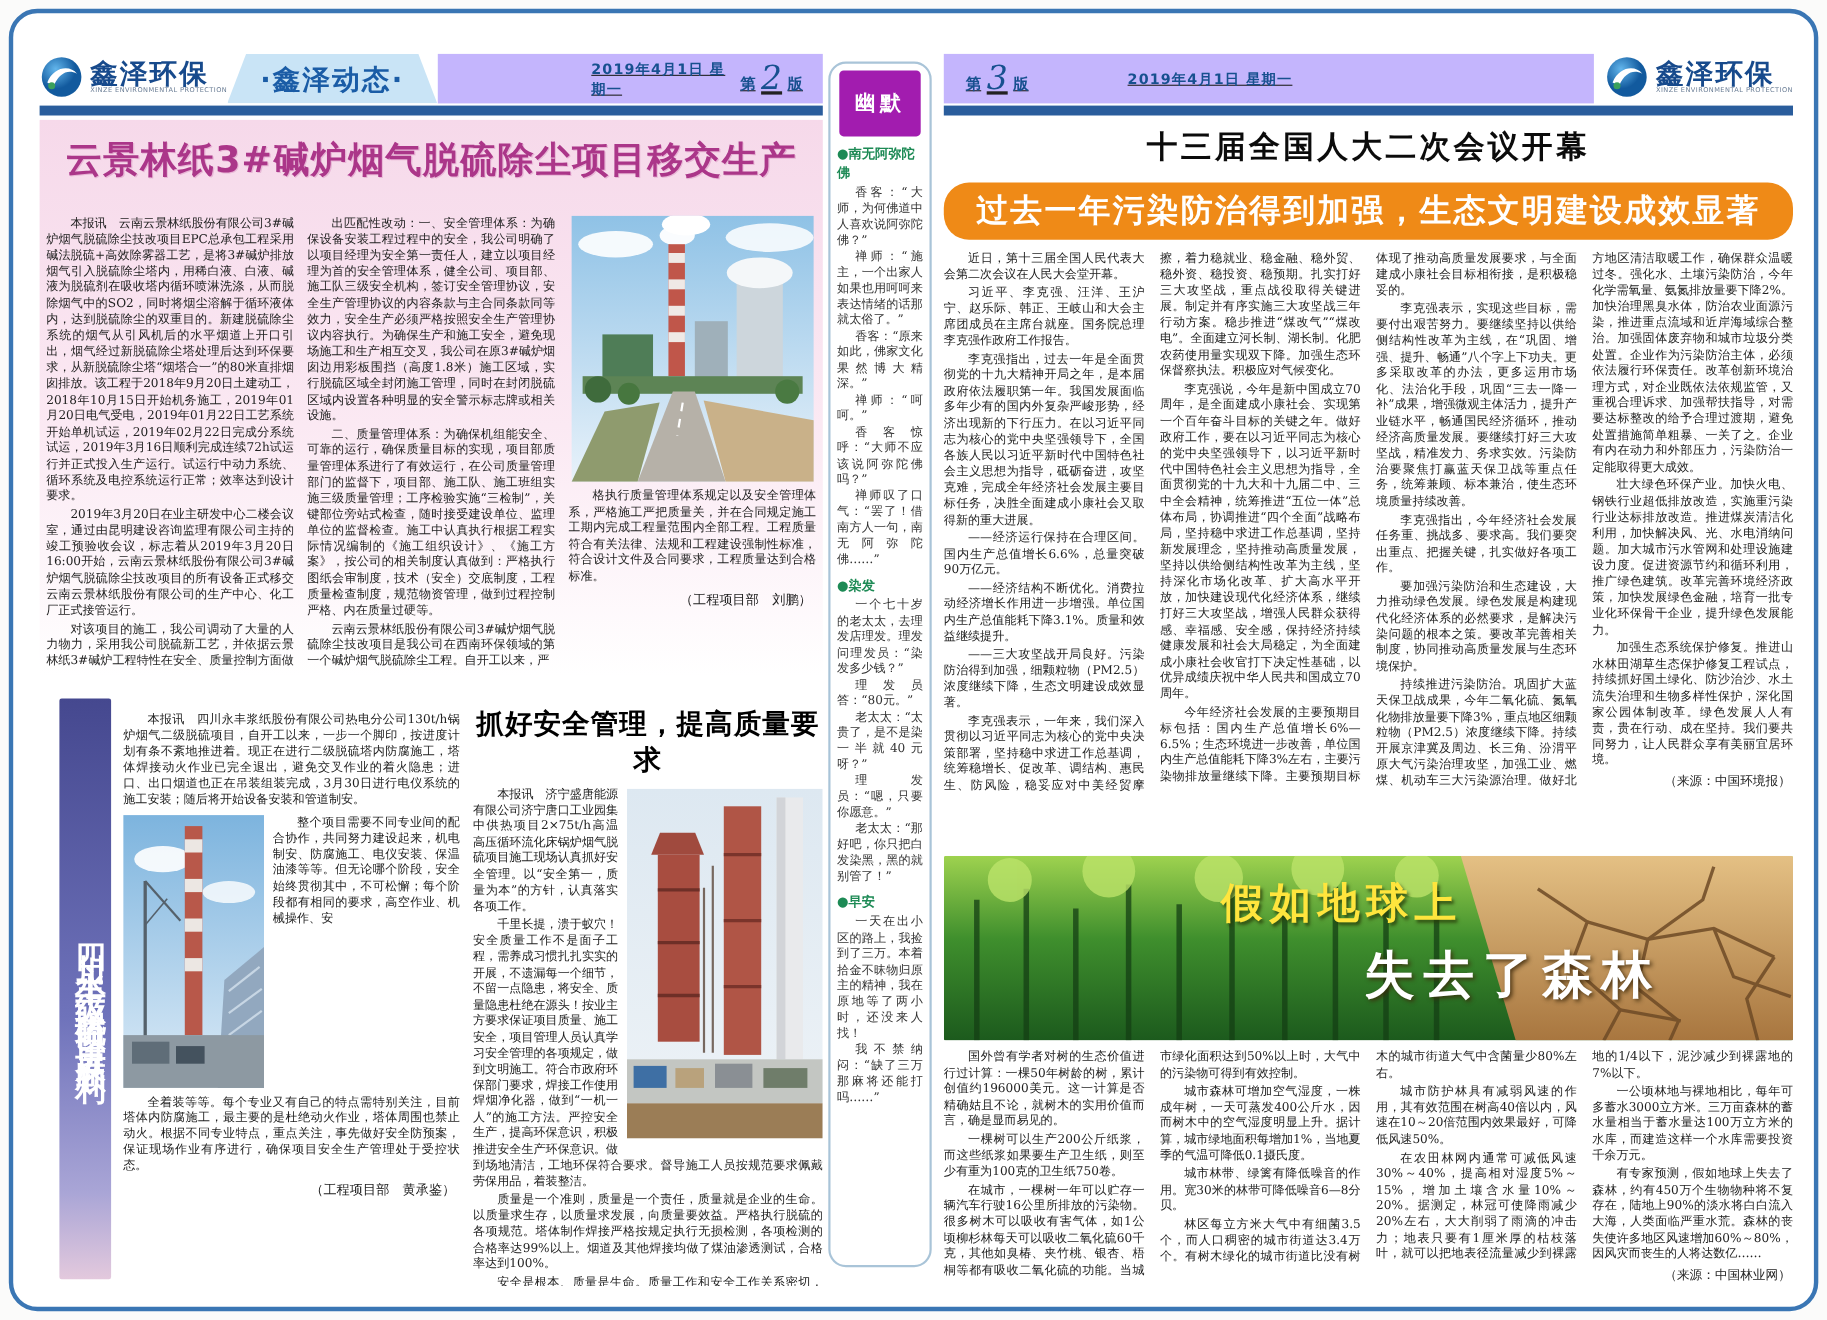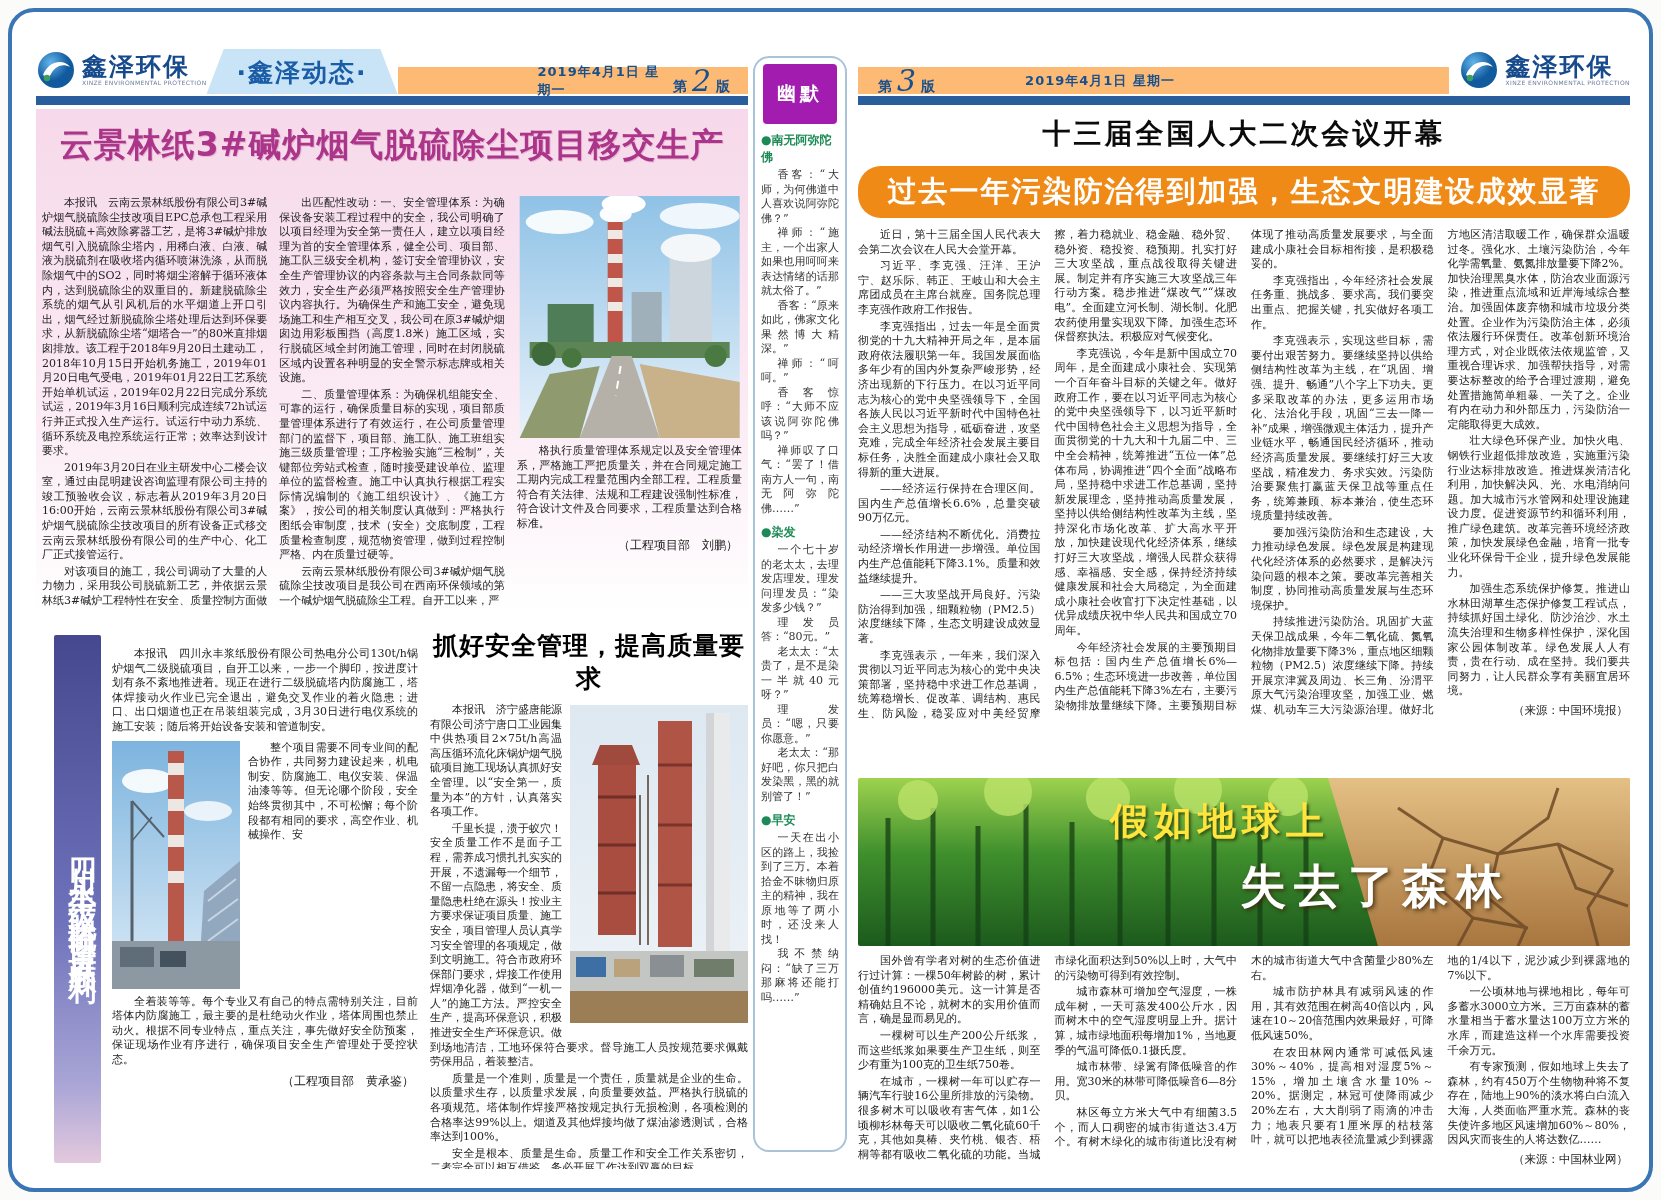--- a/index.html
+++ b/index.html
@@ -13,21 +13,21 @@
            border-radius:16px;background:#fff;padding:4px 6px;box-sizing:border-box;}
   .page-right{position:absolute;left:858px;top:38px;width:772px;height:1132px;}
 
   
   .hdr{display:flex;align-items:flex-end;height:56px;position:relative;}
   .logo{display:flex;align-items:center;gap:6px;padding-bottom:4px;}
   .logo .cn{font-size:25px;font-weight:900;color:#174a8c;letter-spacing:2px;line-height:1;}
   .logo .en{font-size:6px;color:#6a7d95;letter-spacing:.4px;}
   .banner{background:#c9e4f6;clip-path:polygon(9% 0,91% 0,100% 100%,0 100%);
           padding:7px 30px 5px;font-size:25px;font-weight:900;color:#1a5ca6;letter-spacing:2px;white-space:nowrap;}
-  .strip{flex:1;background:#fdba74;height:27px;display:flex;align-items:center;}
+  .strip{flex:1;background:#c4b5fd;height:45px;display:flex;align-items:center;text-decoration:underline;}
   .date{font-size:13px;font-weight:700;color:#17508f;letter-spacing:1px;}
   .pageno{font-size:14px;font-weight:700;color:#17508f;display:flex;align-items:baseline;gap:5px;}
   .pageno .num{font-family:"DejaVu Serif","Liberation Serif",serif;font-size:30px;font-style:italic;font-weight:400;}
   .bluebar{height:9px;background:#2a5d9c;margin-top:2px;}
 
   
   .para{margin:0 0 2px;text-indent:2em;text-align:justify;
         font-family:"DejaVu Serif","Liberation Serif",serif;}
   .sig{text-align:right;margin:6px 4px 0 0;font-size:12px;font-family:"DejaVu Serif",serif;}
   .source{text-align:right;margin:4px 2px 0 0;font-size:11.5px;font-family:"DejaVu Serif",serif;}
@@ -44,21 +44,21 @@
   
   .lower-left{position:relative;height:548px;margin-top:6px;}
   .vbar{position:absolute;left:18px;top:14px;width:47px;height:528px;
         background:linear-gradient(180deg,#45488f 0%,#6f73bb 55%,#a9a5d6 85%,#e3c9dd 100%);
         color:#fff;font-weight:900;font-size:28px;writing-mode:vertical-rl;text-orientation:upright;
         letter-spacing:9px;text-align:center;border-radius:2px;}
   .art2{position:absolute;left:76px;top:26px;width:306px;font-size:11px;line-height:14.6px;}
   .art2-row{display:flex;gap:8px;margin-top:6px;}
   .art2-side{flex:1;overflow:hidden;}
   .art3{position:absolute;left:394px;top:0;width:318px;height:548px;overflow:hidden;}
-  .art3-title{font-size:25px;font-weight:900;color:#000;text-align:center;letter-spacing:1px;margin:8px 0 8px;}
+  .art3-title{font-size:25px;font-weight:900;color:#000;text-align:center;letter-spacing:1px;margin:20px 0 8px;}
   .art3-body{font-size:11px;line-height:14.6px;}
   .art3-photo{float:right;width:178px;height:318px;margin:2px 0 4px 8px;}
 
   
   .humor-badge{background:#a21caf;color:#fff;font-weight:900;font-size:19px;letter-spacing:4px;
                text-align:center;padding:17px 0;border-radius:4px;margin:2px 2px 2px;}
   .humor-sec h4{margin:8px 0 2px;font-size:12px;color:#1d8a55;font-weight:900;}
   .hp{margin:0;text-indent:1.5em;text-align:justify;font-size:11px;line-height:14.5px;
       font-family:"DejaVu Serif","Liberation Serif",serif;color:#333;}
 
@@ -318,22 +318,22 @@
       <div>
           <p class="para">近日，第十三届全国人民代表大会第二次会议在人民大会堂开幕。</p>
           <p class="para">习近平、李克强、汪洋、王沪宁、赵乐际、韩正、王岐山和大会主席团成员在主席台就座。国务院总理李克强作政府工作报告。</p>
           <p class="para">李克强指出，过去一年是全面贯彻党的十九大精神开局之年，是本届政府依法履职第一年。我国发展面临多年少有的国内外复杂严峻形势，经济出现新的下行压力。在以习近平同志为核心的党中央坚强领导下，全国各族人民以习近平新时代中国特色社会主义思想为指导，砥砺奋进，攻坚克难，完成全年经济社会发展主要目标任务，决胜全面建成小康社会又取得新的重大进展。</p>
           <p class="para">——经济运行保持在合理区间。国内生产总值增长6.6%，总量突破90万亿元。</p>
           <p class="para">——经济结构不断优化。消费拉动经济增长作用进一步增强。单位国内生产总值能耗下降3.1%。质量和效益继续提升。</p>
           <p class="para">——三大攻坚战开局良好。污染防治得到加强，细颗粒物（PM2.5）浓度继续下降，生态文明建设成效显著。</p>
           <p class="para">李克强表示，一年来，我们深入贯彻以习近平同志为核心的党中央决策部署，坚持稳中求进工作总基调，统筹稳增长、促改革、调结构、惠民生、防风险，稳妥应对中美经贸摩擦，着力稳就业、稳金融、稳外贸、稳外资、稳投资、稳预期。扎实打好三大攻坚战，重点战役取得关键进展。制定并有序实施三大攻坚战三年行动方案。稳步推进“煤改气”“煤改电”。全面建立河长制、湖长制。化肥农药使用量实现双下降。加强生态环保督察执法。积极应对气候变化。</p>
           <p class="para">李克强说，今年是新中国成立70周年，是全面建成小康社会、实现第一个百年奋斗目标的关键之年。做好政府工作，要在以习近平同志为核心的党中央坚强领导下，以习近平新时代中国特色社会主义思想为指导，全面贯彻党的十九大和十九届二中、三中全会精神，统筹推进“五位一体”总体布局，协调推进“四个全面”战略布局，坚持稳中求进工作总基调，坚持新发展理念，坚持推动高质量发展，坚持以供给侧结构性改革为主线，坚持深化市场化改革、扩大高水平开放，加快建设现代化经济体系，继续打好三大攻坚战，增强人民群众获得感、幸福感、安全感，保持经济持续健康发展和社会大局稳定，为全面建成小康社会收官打下决定性基础，以优异成绩庆祝中华人民共和国成立70周年。</p>
           <p class="para">今年经济社会发展的主要预期目标包括：国内生产总值增长6%—6.5%；生态环境进一步改善，单位国内生产总值能耗下降3%左右，主要污染物排放量继续下降。主要预期目标体现了推动高质量发展要求，与全面建成小康社会目标相衔接，是积极稳妥的。</p>
+          <p class="para">李克强表示，实现这些目标，需要付出艰苦努力。要继续坚持以供给侧结构性改革为主线，在“巩固、增强、提升、畅通”八个字上下功夫。更多采取改革的办法，更多运用市场化、法治化手段，巩固“三去一降一补”成果，增强微观主体活力，提升产业链水平，畅通国民经济循环，推动经济高质量发展。要继续打好三大攻坚战，精准发力、务求实效。污染防治要聚焦打赢蓝天保卫战等重点任务，统筹兼顾、标本兼治，使生态环境质量持续改善。</p>
           <p class="para">李克强指出，今年经济社会发展任务重、挑战多、要求高。我们要突出重点、把握关键，扎实做好各项工作。</p>
-          <p class="para">李克强表示，实现这些目标，需要付出艰苦努力。要继续坚持以供给侧结构性改革为主线，在“巩固、增强、提升、畅通”八个字上下功夫。更多采取改革的办法，更多运用市场化、法治化手段，巩固“三去一降一补”成果，增强微观主体活力，提升产业链水平，畅通国民经济循环，推动经济高质量发展。要继续打好三大攻坚战，精准发力、务求实效。污染防治要聚焦打赢蓝天保卫战等重点任务，统筹兼顾、标本兼治，使生态环境质量持续改善。</p>
           <p class="para">要加强污染防治和生态建设，大力推动绿色发展。绿色发展是构建现代化经济体系的必然要求，是解决污染问题的根本之策。要改革完善相关制度，协同推动高质量发展与生态环境保护。</p>
           <p class="para">持续推进污染防治。巩固扩大蓝天保卫战成果，今年二氧化硫、氮氧化物排放量要下降3%，重点地区细颗粒物（PM2.5）浓度继续下降。持续开展京津冀及周边、长三角、汾渭平原大气污染治理攻坚，加强工业、燃煤、机动车三大污染源治理。做好北方地区清洁取暖工作，确保群众温暖过冬。强化水、土壤污染防治，今年化学需氧量、氨氮排放量要下降2%。加快治理黑臭水体，防治农业面源污染，推进重点流域和近岸海域综合整治。加强固体废弃物和城市垃圾分类处置。企业作为污染防治主体，必须依法履行环保责任。改革创新环境治理方式，对企业既依法依规监管，又重视合理诉求、加强帮扶指导，对需要达标整改的给予合理过渡期，避免处置措施简单粗暴、一关了之。企业有内在动力和外部压力，污染防治一定能取得更大成效。</p>
           <p class="para">壮大绿色环保产业。加快火电、钢铁行业超低排放改造，实施重污染行业达标排放改造。推进煤炭清洁化利用，加快解决风、光、水电消纳问题。加大城市污水管网和处理设施建设力度。促进资源节约和循环利用，推广绿色建筑。改革完善环境经济政策，加快发展绿色金融，培育一批专业化环保骨干企业，提升绿色发展能力。</p>
           <p class="para">加强生态系统保护修复。推进山水林田湖草生态保护修复工程试点，持续抓好国土绿化、防沙治沙、水土流失治理和生物多样性保护，深化国家公园体制改革。绿色发展人人有责，贵在行动、成在坚持。我们要共同努力，让人民群众享有美丽宜居环境。</p>
         </div>
       <p class="source">（来源：中国环境报）</p>
     </div>
   </article>
 
   <article class="forest">

